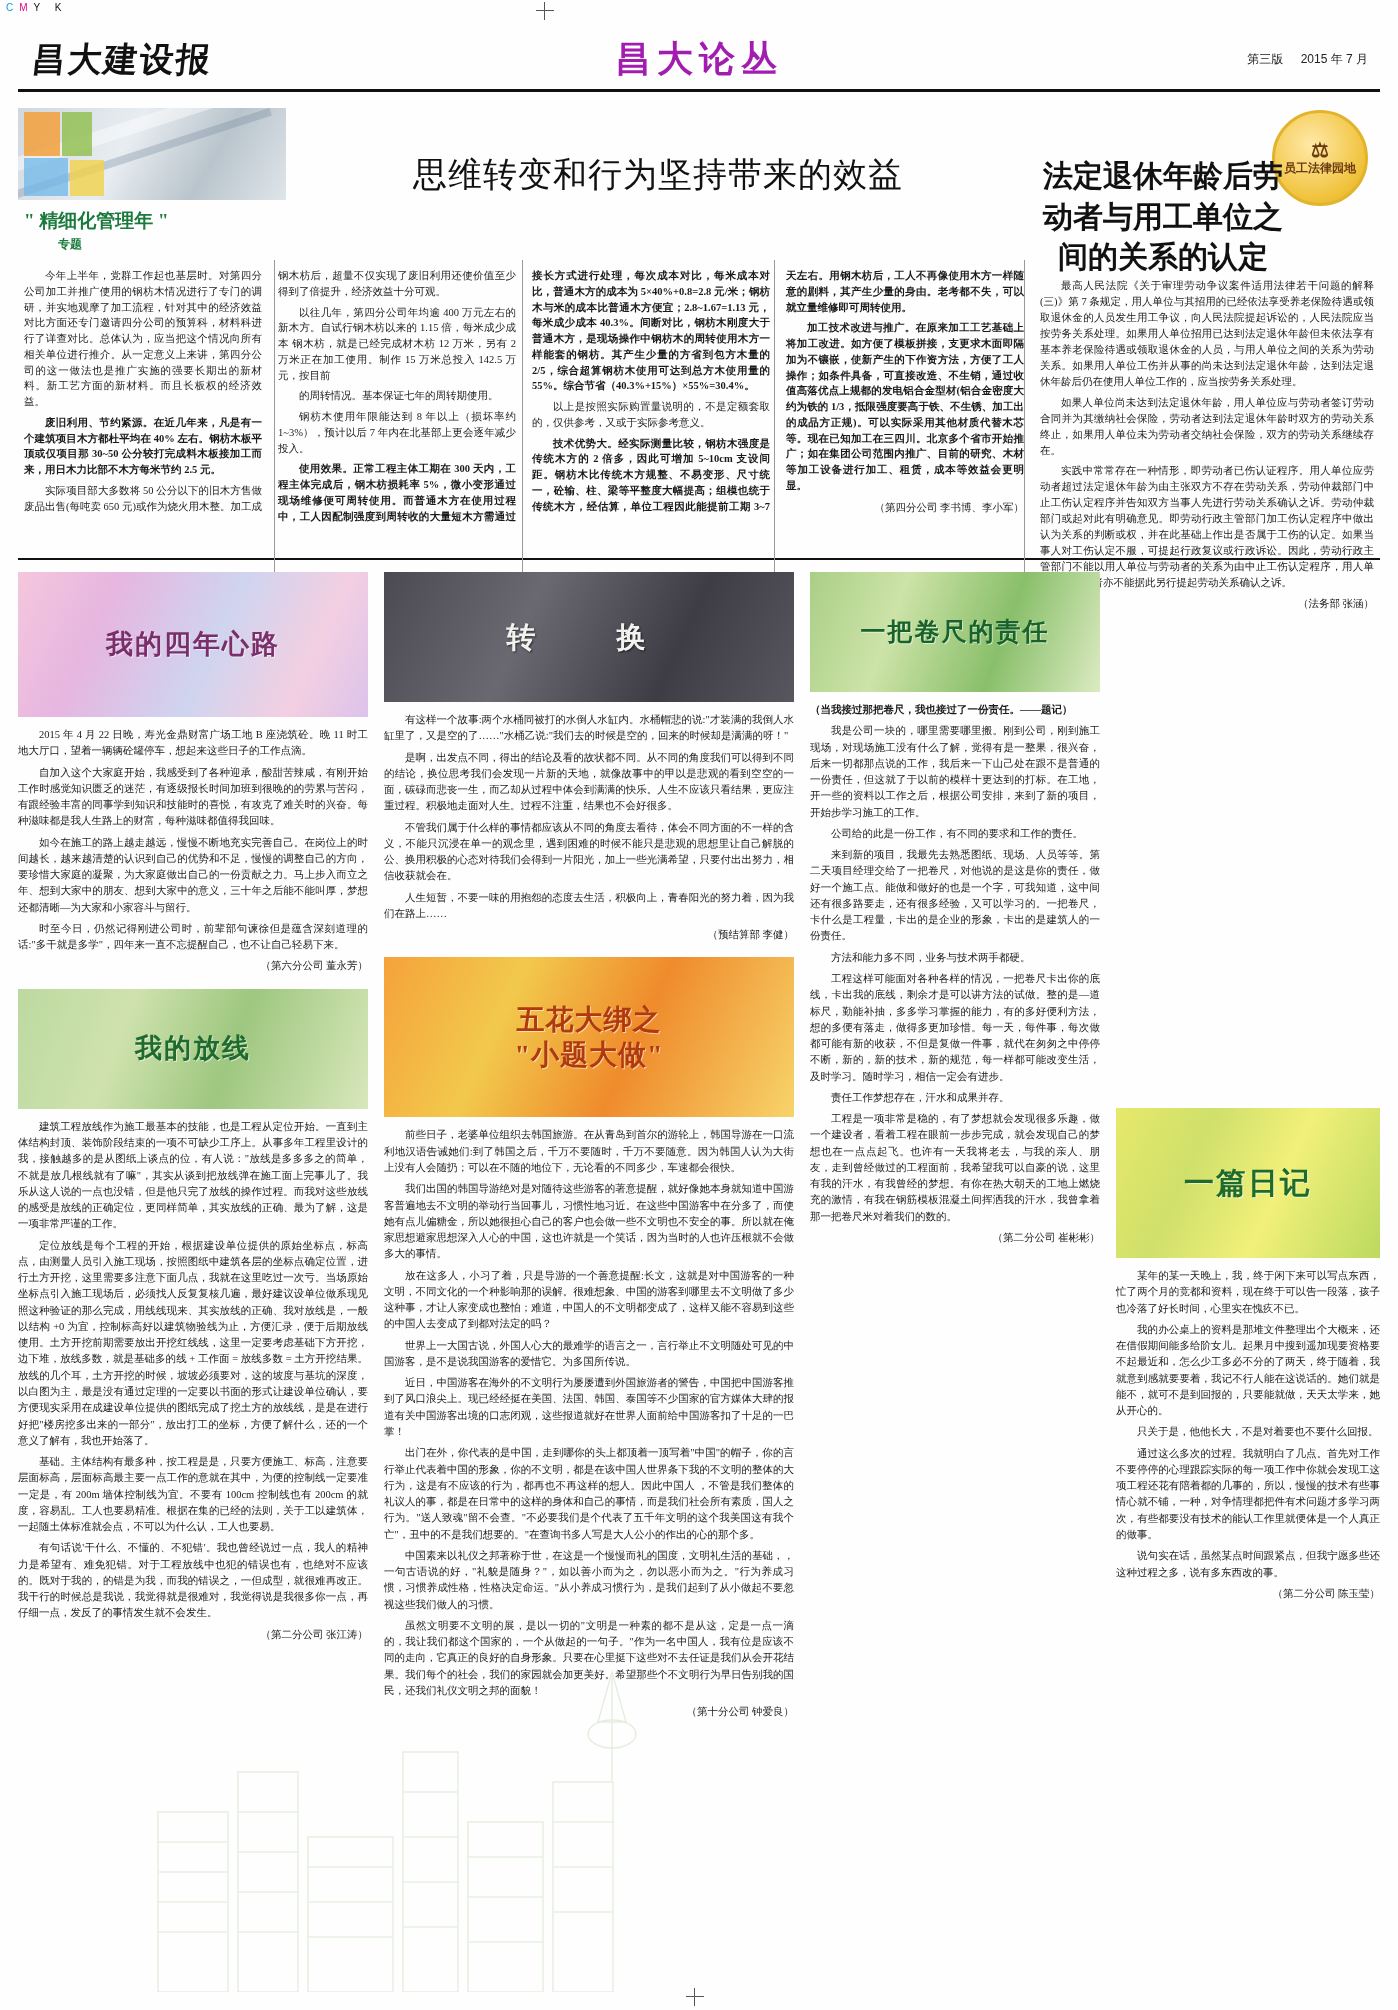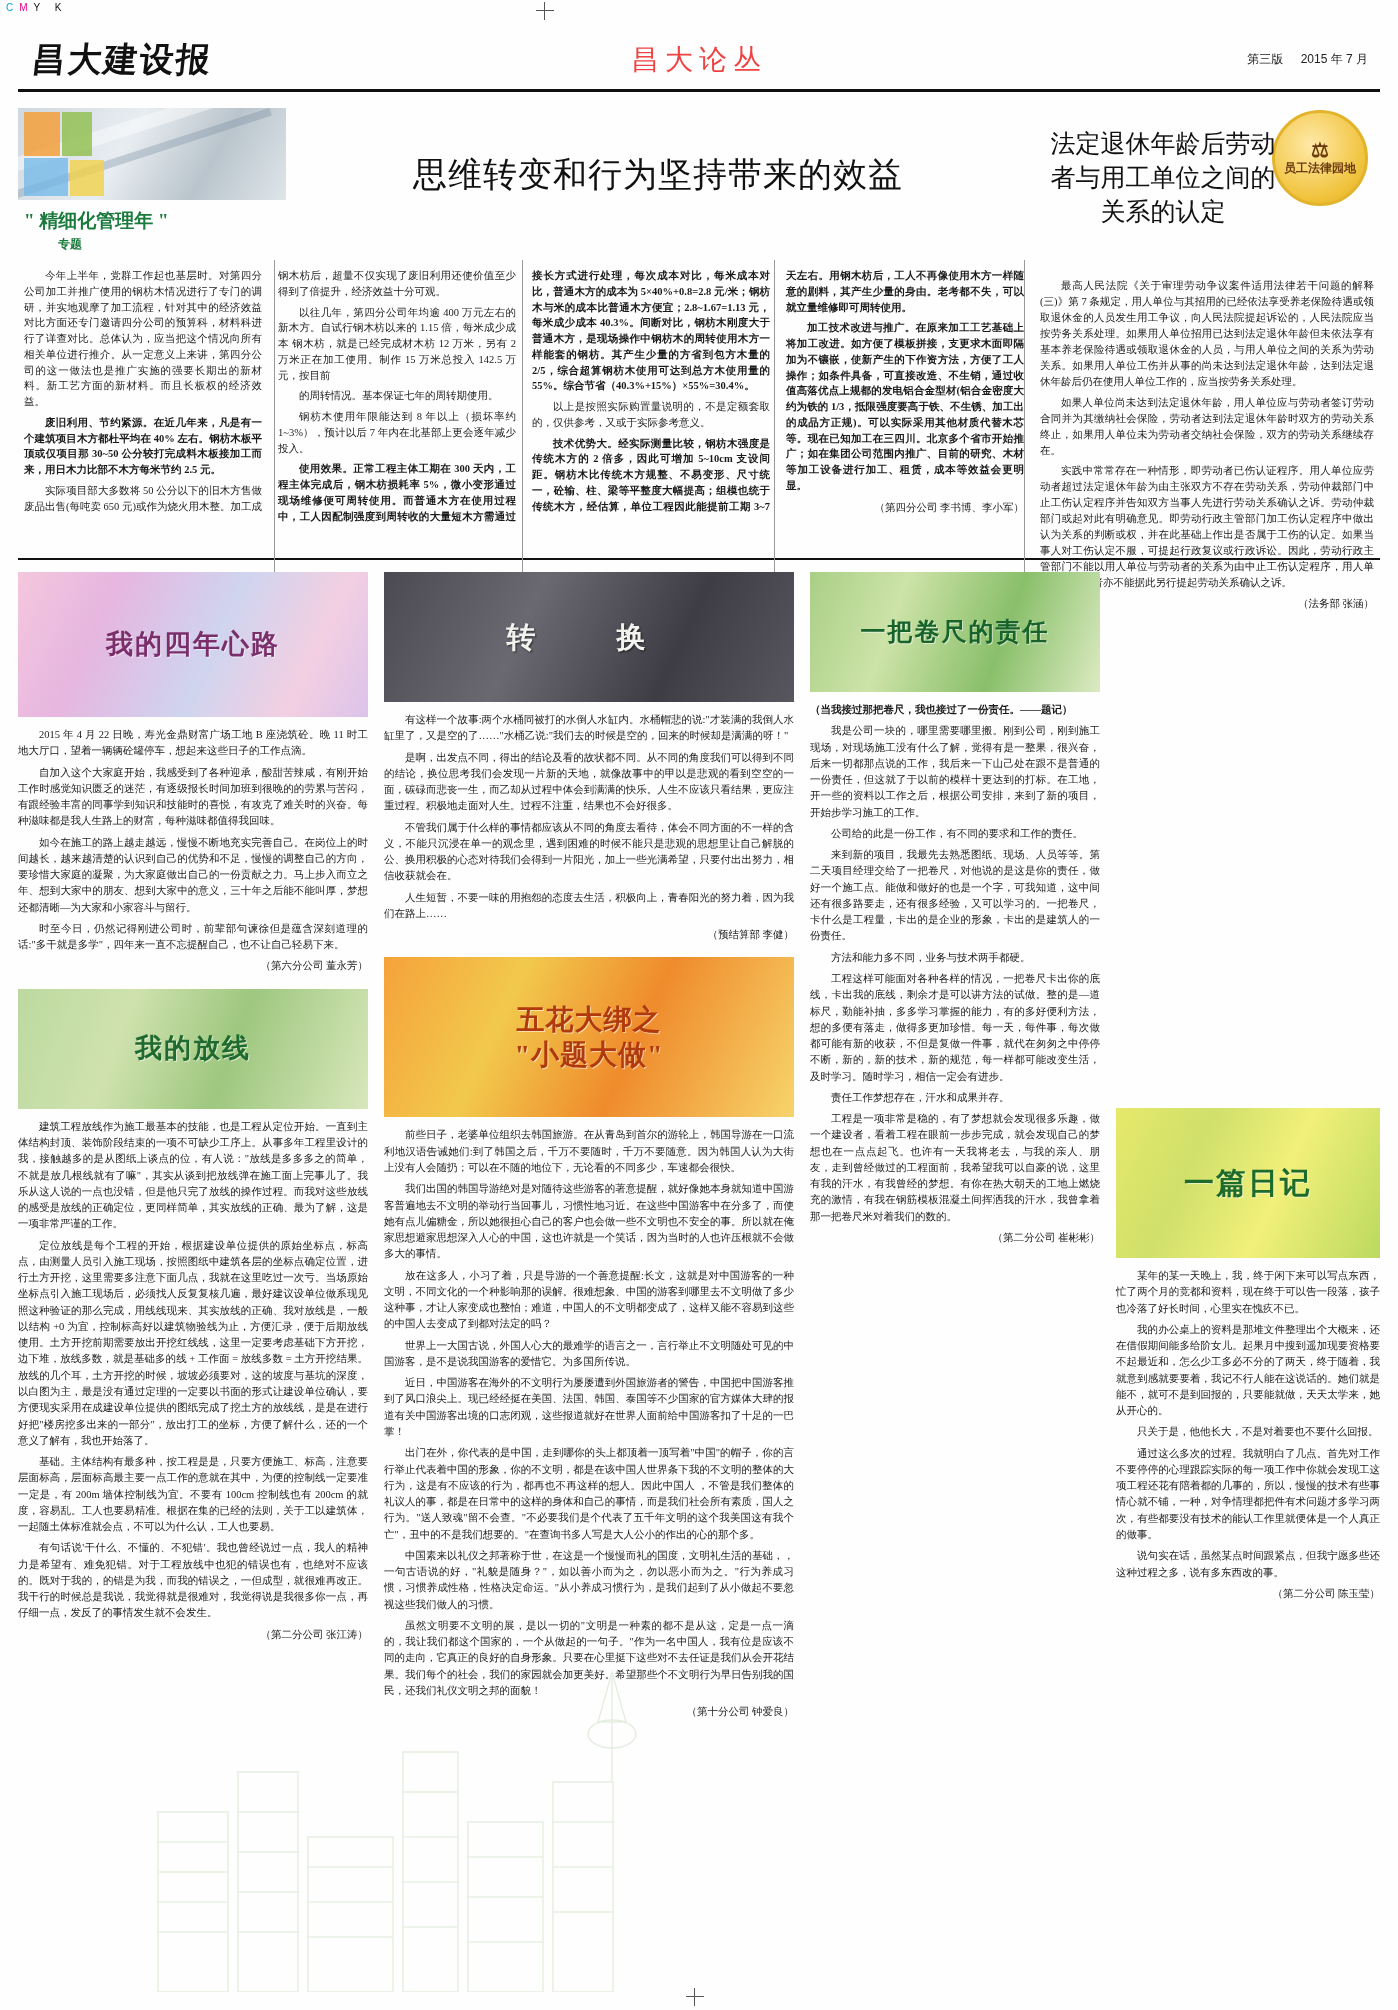--- a/index.html
+++ b/index.html
@@ -52,23 +52,23 @@
     font-family: "Liberation Serif", serif;
     font-size: 34px; font-weight: bold;
     letter-spacing: 2px;
     color: #111;
     padding-left: 14px;
     transform: skewX(-6deg);
   }
   .masthead-center {
     flex: 1;
     text-align: center;
-    font-size: 28px; font-weight: normal;
+    font-size: 36px; font-weight: bold;
     letter-spacing: 6px;
-    color: #ef4444;
+    color: #a21caf;
   }
   .masthead-right {
     width: 250px;
     text-align: right;
     padding-right: 12px;
     font-family: "Liberation Sans", sans-serif;
     font-size: 12px;
     color: #222;
   }
   .masthead-right span { margin-left: 14px; }
@@ -139,23 +139,23 @@
     position: absolute; right: 6px; top: 0;
     width: 96px; height: 96px; border-radius: 50%;
     background: radial-gradient(circle at 40% 35%, #ffe9a8, #f0c23a 70%, #d9a621 100%);
     border: 3px solid #e3b42b;
     display: flex; flex-direction: column; align-items: center; justify-content: center;
     color: #6b3b10; font-size: 12px; font-weight: bold; line-height: 1.15;
     text-align: center;
   }
   .law-badge .gavel { font-size: 20px; line-height: 1; margin-bottom: 2px; }
   .law-title {
-    position: absolute; left: 0; top: 17px; width: 246px;
+    position: absolute; left: 0; top: 46px; width: 246px;
     text-align: center;
-    font-size: 25px; font-weight: normal; line-height: 1.35; color: #111;
+    font-size: 30px; font-weight: bold; line-height: 1.35; color: #111;
   }
   .law-body {
     position: absolute; left: 0; top: 168px; width: 334px;
     font-size: 10.5px; line-height: 1.52; text-align: justify;
   }
   .law-body p { margin: 0 0 5px 0; text-indent: 2em; }
   .law-body .sig { text-align: right; text-indent: 0; margin-top: 4px; }
 
   
   .grid {

